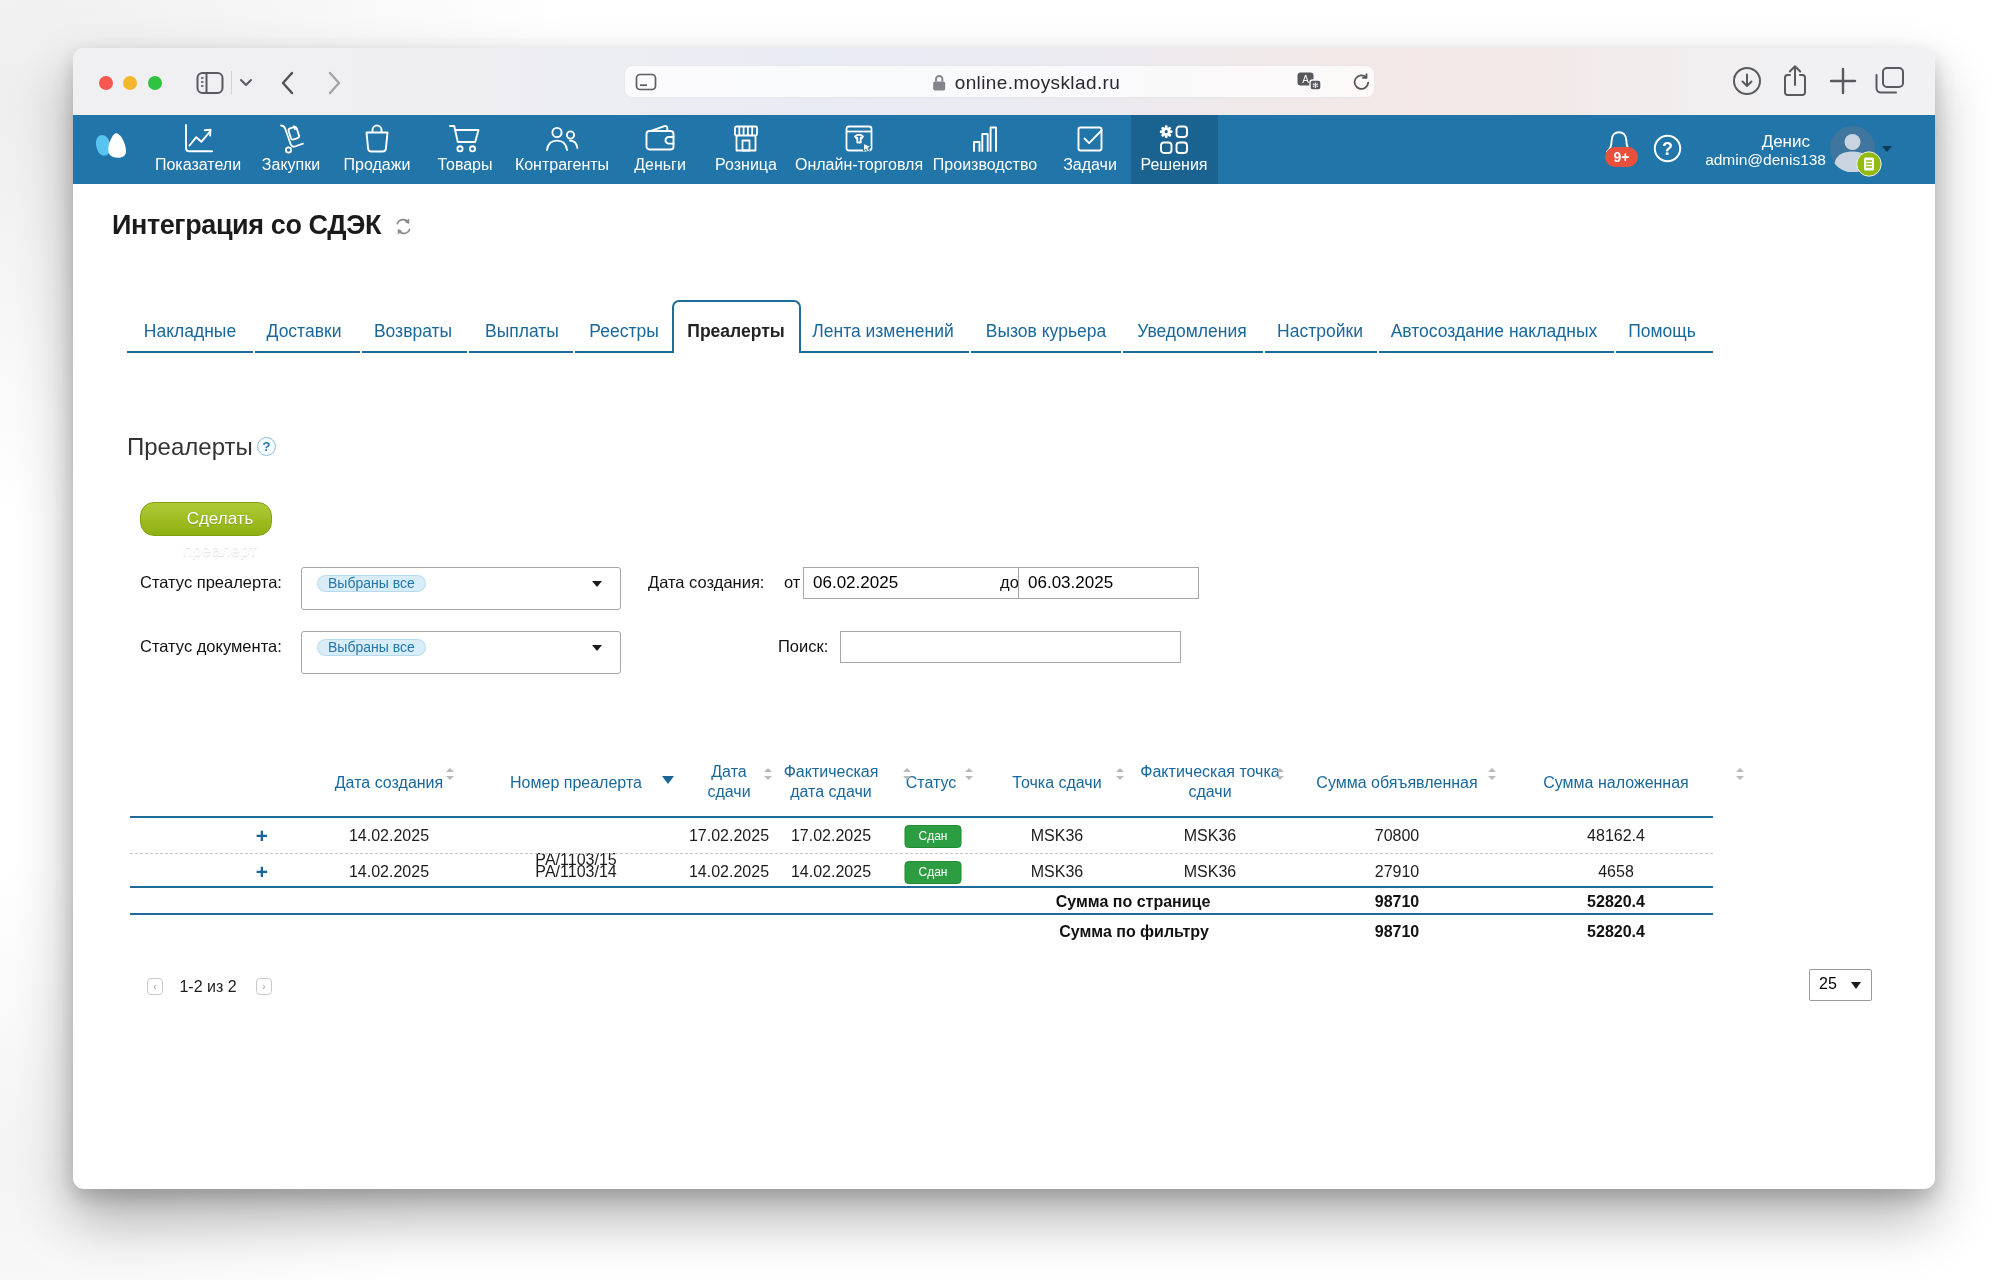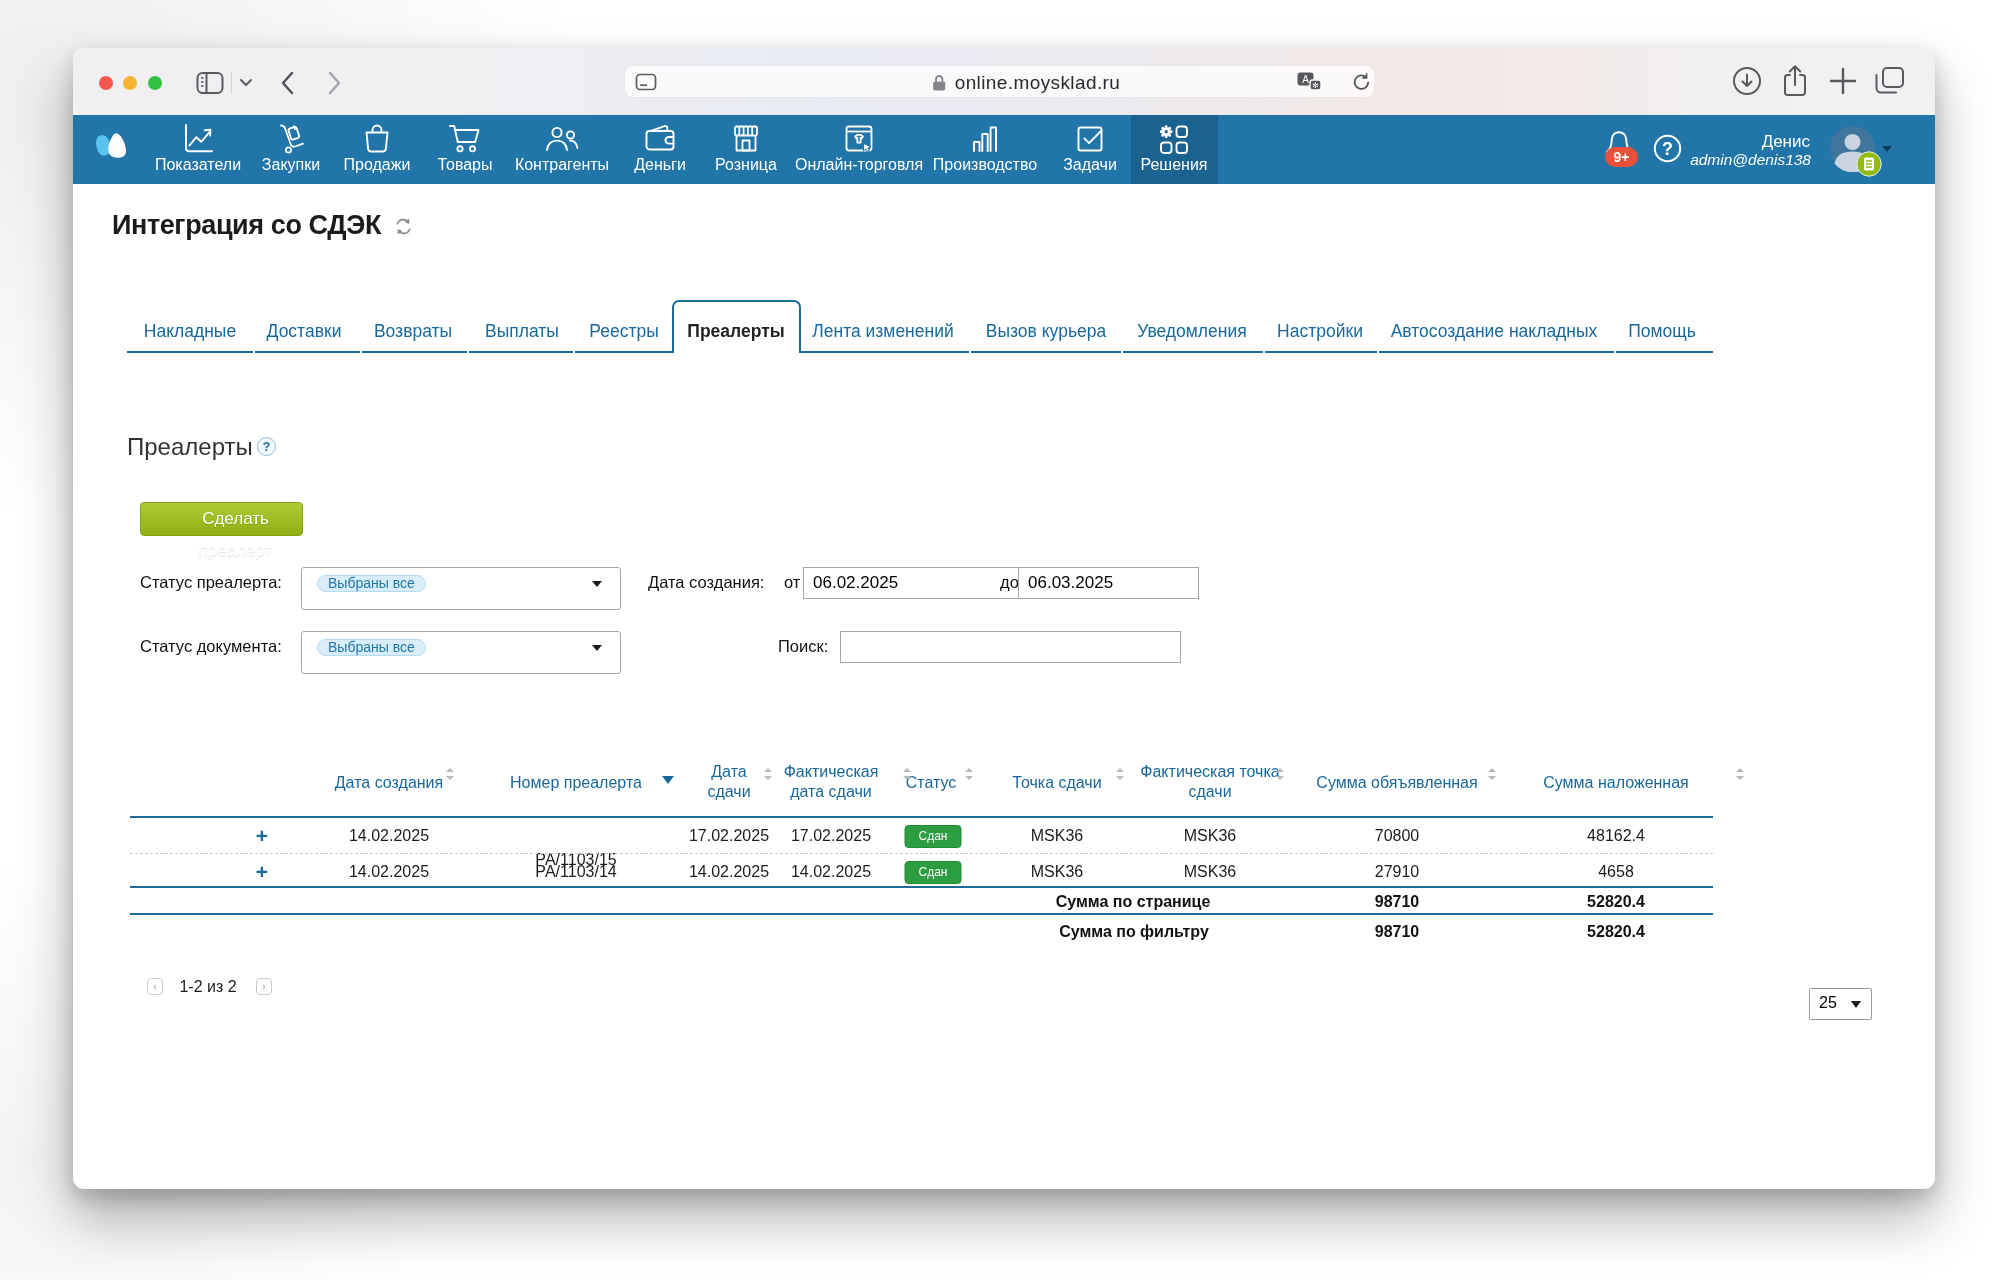--- a/index.html
+++ b/index.html
@@ -55,21 +55,21 @@
   .tabline { position:absolute; left:127px; top:351px; width:1586px; height:2px; background:#1e6b9a; }
   .tab { position:absolute; top:321px; transform:translateX(-50%); font-size:17.5px; color:#19689c; white-space:nowrap; }
   .tabbox { position:absolute; left:672px; top:300px; width:129px; height:53px; background:#fff;
      border:2px solid #1e6b9a; border-bottom:none; border-radius:7px 7px 0 0; }
   .tabactive { position:absolute; left:736px; top:321px; transform:translateX(-50%); font-size:17.5px; font-weight:bold; color:#222; }
 
   h2.sect { position:absolute; left:127px; top:433px; font-size:24px; color:#333; font-weight:normal; }
   .qcirc { position:absolute; left:257px; top:437px; width:19px; height:19px; border-radius:50%;
      border:1.5px solid #8fbcdc; color:#2277aa; font-size:13px; font-weight:bold; text-align:center; line-height:17px; background:#f4fafd;}
 
-  .greenbtn { position:absolute; left:140px; top:502px; width:163px; height:34px; border-radius:4px;
+  .greenbtn { position:absolute; left:140px; top:502px; width:132px; height:34px; border-radius:14px;
      background:linear-gradient(#aecb35,#8fb012); border:1px solid #82a011;
      color:#fff; font-size:17px; text-align:center; line-height:32px; text-shadow:0 1px 1px rgba(0,0,0,0.15);padding-left:28px; }
 
   .flabel { position:absolute; font-size:16.5px; color:#111; white-space:nowrap; }
   .selbox { position:absolute; left:301px; width:320px; height:43px; background:#fff; border:1px solid #a6a6a6; border-radius:3px; }
   .pill { position:absolute; left:15px; top:7px; height:17px; padding:0 10px; border-radius:9px;
      background:#d9edf9; border:1px solid #b5daf0; color:#2277aa; font-size:14px; line-height:15px; white-space:nowrap;}
   .selcaret { position:absolute; right:18px; top:13px; width:0; height:0;
      border-left:5px solid transparent; border-right:5px solid transparent; border-top:6.5px solid #1c1c1c; }
   .inp { position:absolute; height:32px; background:#fff; border:1px solid #a6a6a6;
@@ -84,21 +84,21 @@
   .dashline { position:absolute; left:130px; width:1583px; border-top:1px dashed #c9c9c9; }
   .td { position:absolute; transform:translateX(-50%); font-size:16px; color:#1c1c1c; white-space:nowrap; }
   .plus { position:absolute; left:262px; transform:translateX(-50%); color:#19669a; font-size:21px; font-weight:bold; }
   .badge { position:absolute; left:933px; transform:translateX(-50%); width:57px; height:23px; border-radius:4px;
      background:#2d9d42; border:1px solid #1f8c33; color:#fff; font-size:12px; text-align:center; line-height:21px; }
   .sumlbl { position:absolute; transform:translateX(-50%); font-size:16px; font-weight:bold; color:#111; white-space:nowrap;}
 
   
   .pgbtn { position:absolute; width:16px; height:17px; border:1px solid #c9c9c9; border-radius:4px; background:#fff;
     color:#9a9a9a; font-size:10px; text-align:center; line-height:15px; }
-  .psel { position:absolute; left:1809px; top:969px; width:63px; height:32px; border:1.5px solid #9a9a9a; border-radius:2px; background:#fff;margin-top:19px; }
+  .psel { position:absolute; left:1809px; top:969px; width:63px; height:32px; border:1.5px solid #9a9a9a; border-radius:2px; background:#fff; }
 </style>
 </head>
 <body>
 <div class="bgshade"></div>
 <div class="window"></div>
 <div class="titlebar"></div>
 
 <div class="tl" style="left:99px;background:#f6574e;"></div>
 <div class="tl" style="left:123px;background:#f5b62f;"></div>
 <div class="tl" style="left:148px;background:#30c341;"></div>
@@ -286,21 +286,21 @@
 <svg class="abs" style="left:1603px;top:129px;" width="32" height="30" viewBox="0 0 32 30">
   <path d="M16 3.2c-4.2 0-6.9 3-7.2 7.3-0.25 3.7-0.7 6.4-1.6 8.4-0.7 1.6-1.8 2.8-3.2 3.8h24c-1.4-1-2.5-2.2-3.2-3.8-0.9-2-1.35-4.7-1.6-8.4C22.9 6.2 20.2 3.2 16 3.2z" fill="none" stroke="#fff" stroke-width="1.9" stroke-linejoin="round"></path>
   <path d="M13 25.3a3.1 3.1 0 0 0 6 0" fill="none" stroke="#fff" stroke-width="1.9" stroke-linecap="round"></path>
 </svg>
 <div class="abs" style="left:1605px;top:147px;height:20px;min-width:33px;border-radius:10px;background:#e8503c;color:#fff;font-size:14px;font-weight:bold;text-align:center;line-height:20px;">9+</div>
 <svg class="abs" style="left:1653px;top:134px;" width="29" height="29" viewBox="0 0 29 29">
   <circle cx="14.5" cy="14.5" r="12.7" fill="none" stroke="#fff" stroke-width="2"></circle>
   <text x="14.5" y="20.5" font-size="18" font-weight="bold" fill="#fff" text-anchor="middle" font-family="Liberation Sans">?</text>
 </svg>
 <div class="abs" style="right:190px;top:132px;color:#fff;font-size:17px;text-align:right;">Денис</div>
-<div class="abs" style="right:189px;top:151px;color:#fff;font-size:15.5px;text-align:right;font-style:italic;">admin@denis138</div>
+<div class="abs" style="right:174px;top:151px;color:#fff;font-size:15.5px;text-align:right;">admin@denis138</div>
 <svg class="abs" style="left:1829px;top:125px;" width="47" height="47" viewBox="0 0 47 47">
   <circle cx="23.5" cy="23.5" r="22.5" fill="#40759e"></circle>
   <circle cx="23.5" cy="17" r="8" fill="#c9d4e0"></circle>
   <path d="M5.5 38.5C7 30 14 26.5 23.5 26.5s16.5 3.5 18 12a22.5 22.5 0 0 1-36 0z" fill="#c9d4e0"></path>
 </svg>
 <svg class="abs" style="left:1856px;top:151px;" width="26" height="26" viewBox="0 0 26 26">
   <circle cx="13" cy="13" r="12.2" fill="#93ba10" stroke="#e9f2f5" stroke-width="1"></circle>
   <rect x="8" y="6.5" width="10" height="13" rx="1.5" fill="#fff"></rect>
   <line x1="10" y1="10" x2="16" y2="10" stroke="#93ba10" stroke-width="1.5"></line>
   <line x1="10" y1="13" x2="16" y2="13" stroke="#93ba10" stroke-width="1.5"></line>

